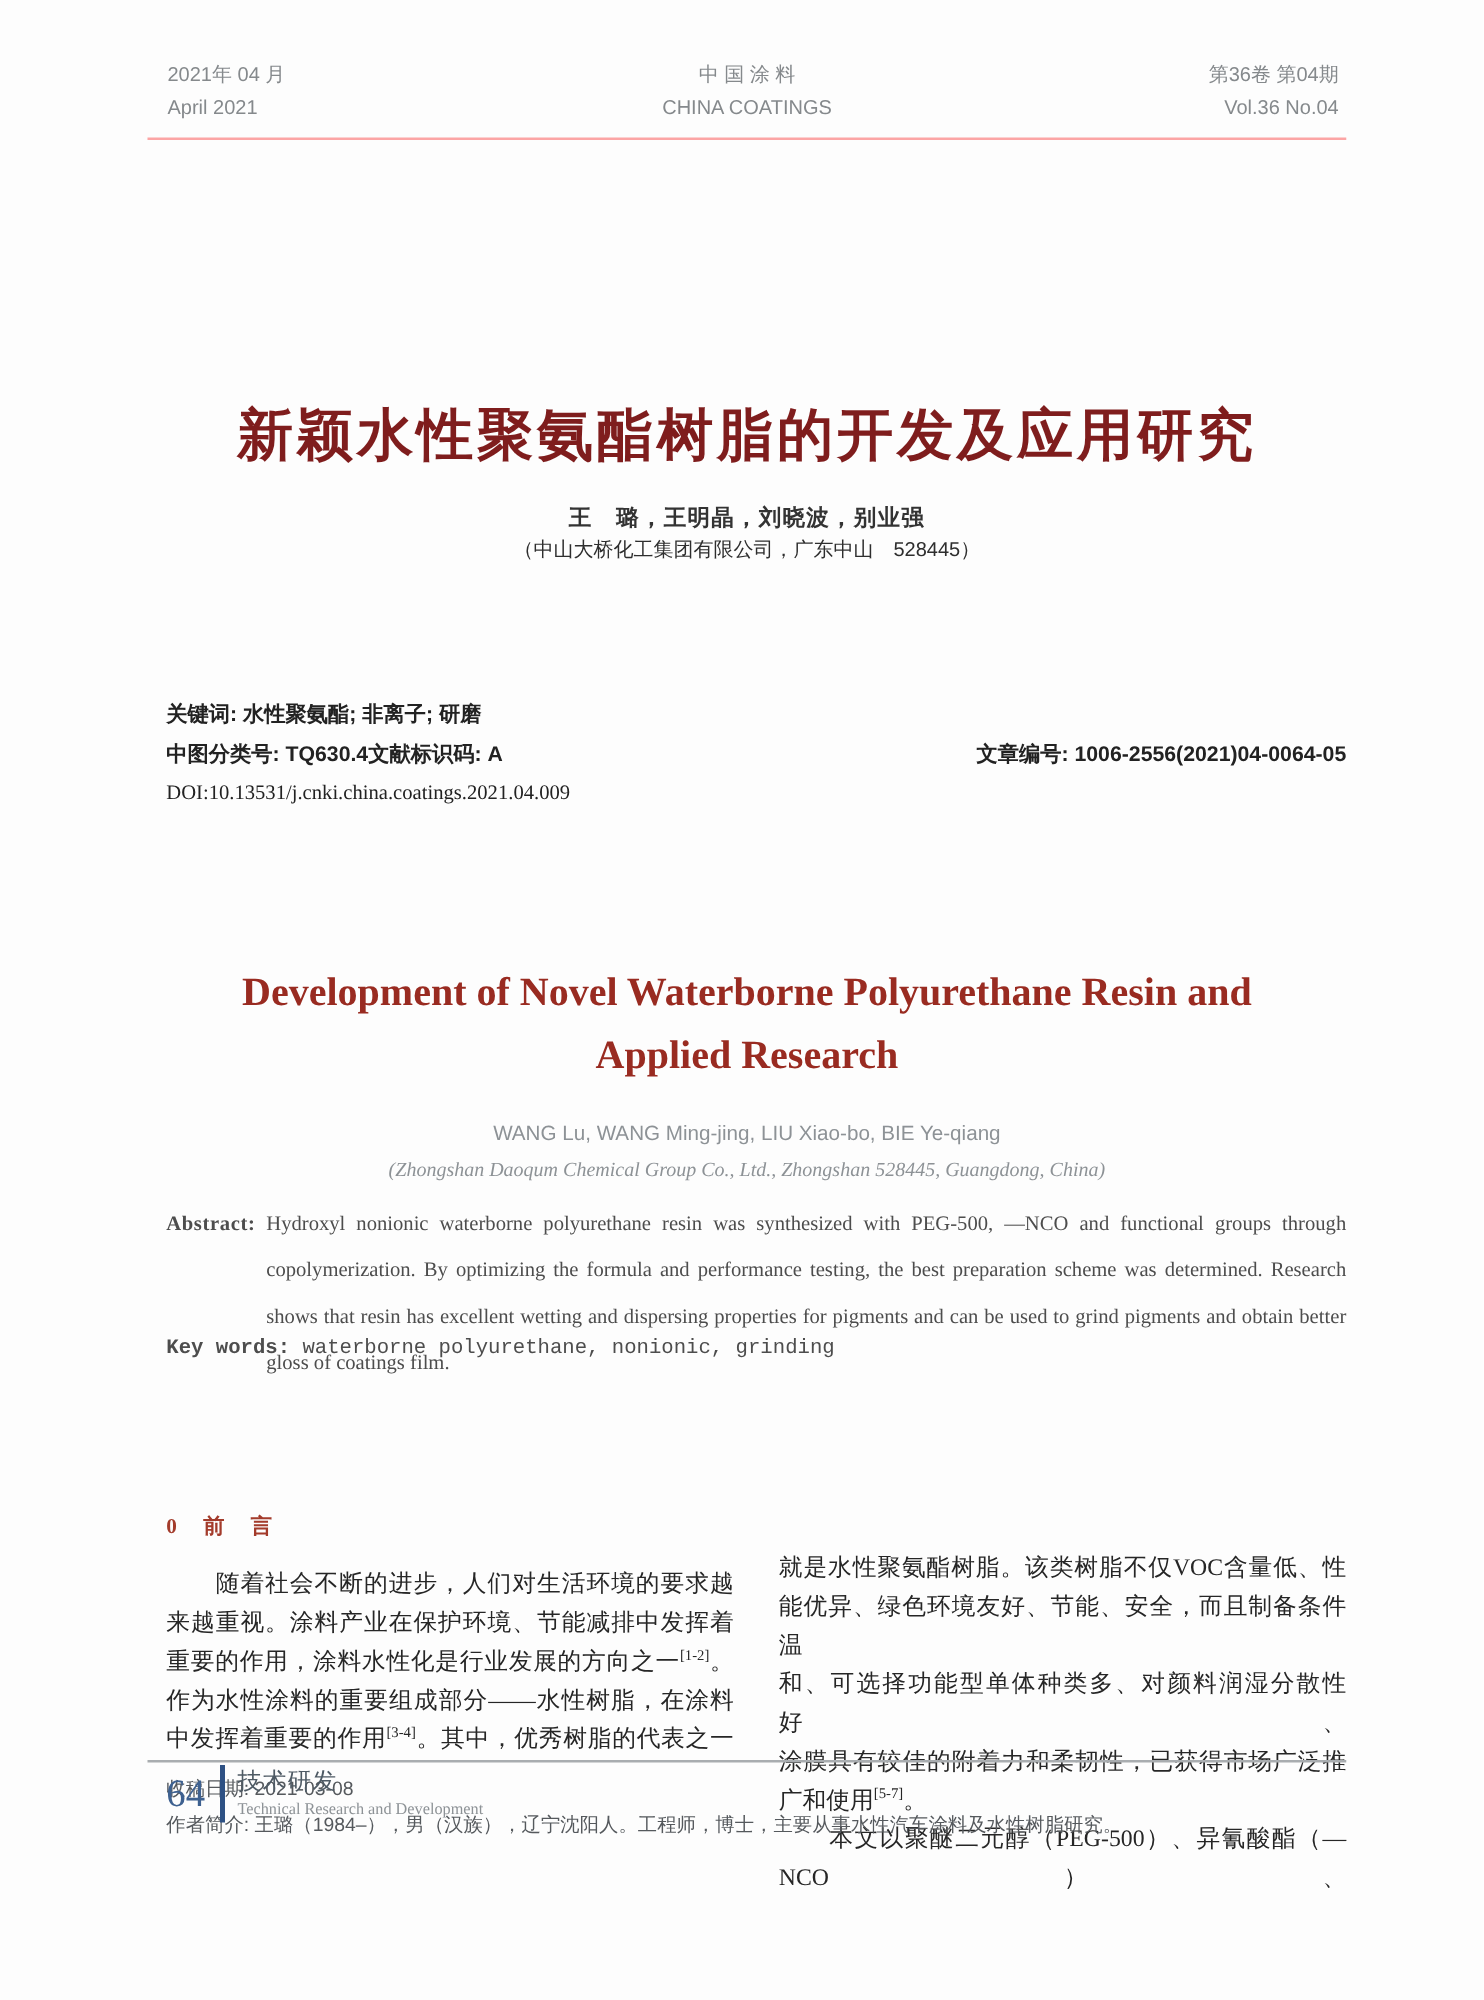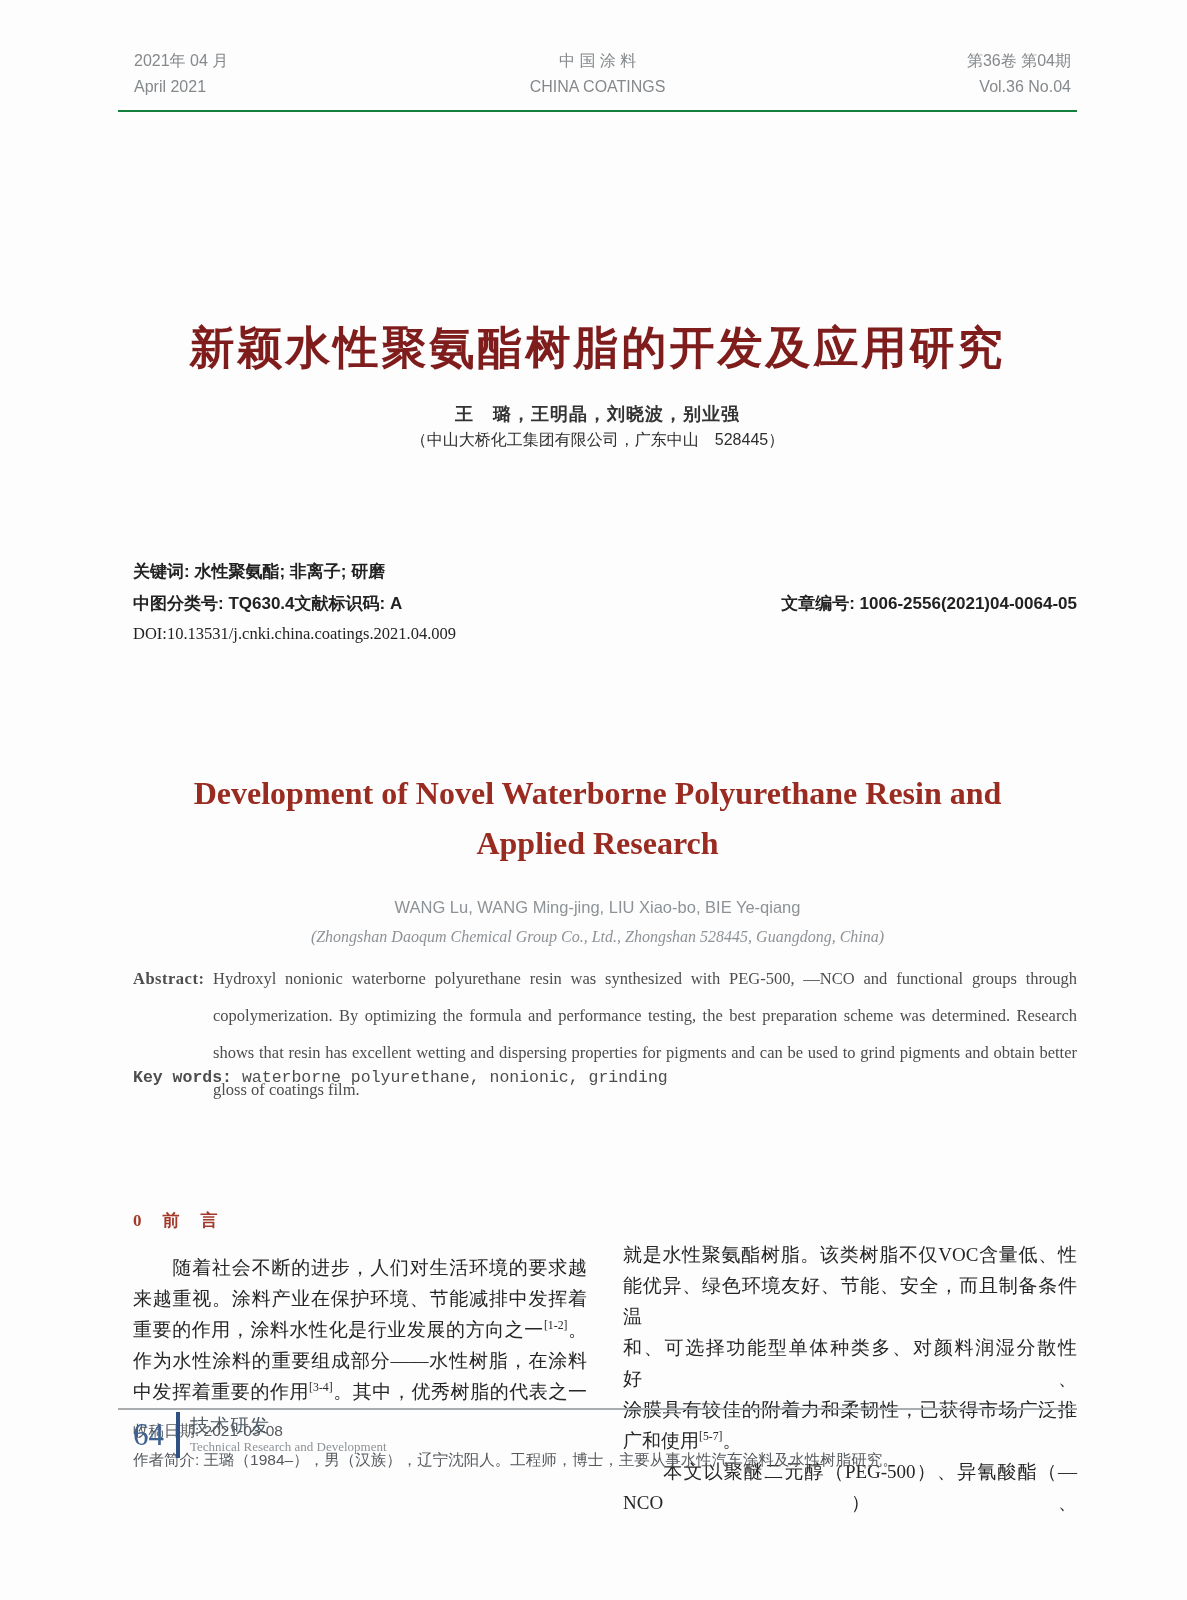--- a/index.html
+++ b/index.html
@@ -3,21 +3,21 @@
 <meta charset="utf-8">
 <style>
   * { margin:0; padding:0; box-sizing:border-box; }
   html,body { background:#ffffff; }
   body { font-family:"Liberation Sans", sans-serif; color:#262626; }
   .page { position:relative; width:1187px; height:1600px; background:#fdfdfd; overflow:hidden; }
   .content { position:absolute; left:118px; right:110px; }
 
   
   .jheader { top:48px; display:flex; justify-content:space-between; align-items:flex-end;
-             border-bottom:2px solid #15803d; padding:0 6px 10px 16px; color:#85898c;
+             border-bottom:2px solid #fca5a5; padding:0 6px 10px 16px; color:#85898c;
              font-size:16px; line-height:26px; }
   .jheader .cell { white-space:nowrap; }
   .jheader .c { text-align:center; }
   .jheader .r { text-align:right; }
 
   
   .title-cn { top:318px; text-align:center; font-size:45px; font-weight:bold; letter-spacing:3px;
               color:#7f1d1d; font-family:"Liberation Sans", sans-serif; }
   .authors-cn { top:402px; text-align:center; font-size:18px; font-weight:bold; color:#333; letter-spacing:1px; }
   .affil-cn { top:430px; text-align:center; font-size:16px; color:#2e2e2e; }

